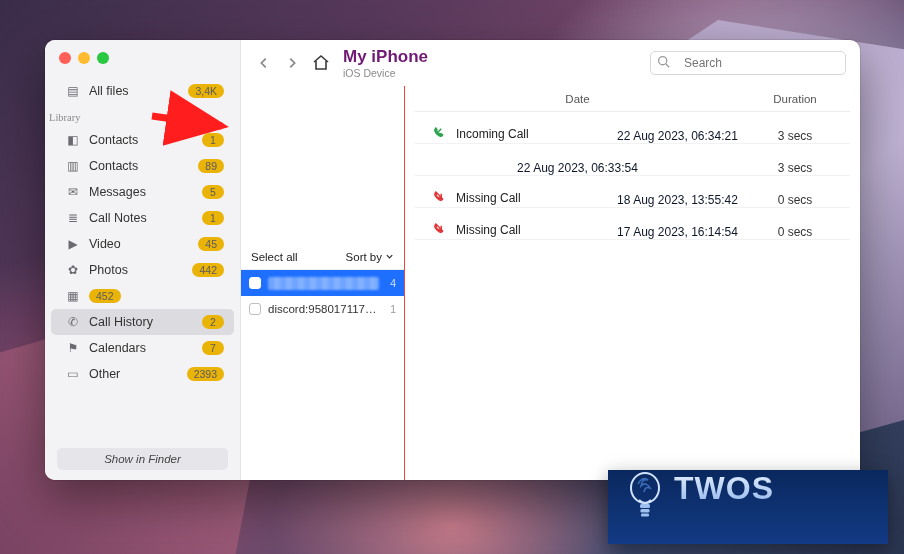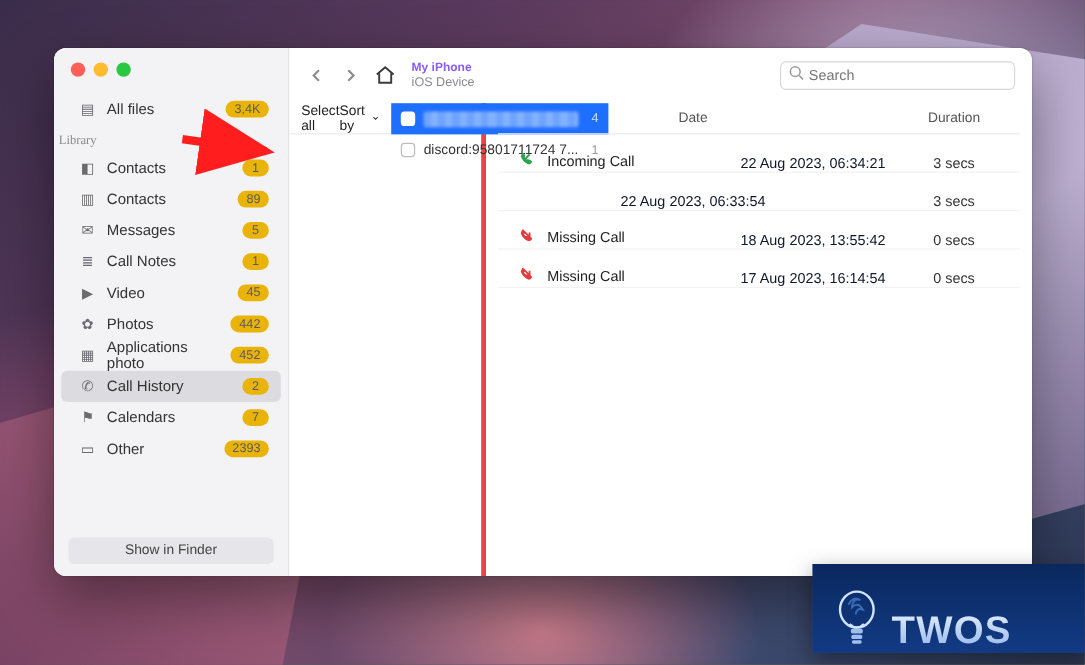--- a/index.html
+++ b/index.html
@@ -34,36 +34,36 @@
 .sb-item { display:flex; align-items:center; height:26px; padding:0 10px 0 14px;
   font-size:12.5px; color:#333; cursor:default; gap:8px; border-radius:5px; margin:0 6px; }
 .sb-item.active{ background:#dcdce0; }
 .sb-item .ico{ width:16px; text-align:center; color:#6a6a70; font-size:12px; }
 .sb-item .lbl{ flex:1; }
 .sb-item .badge{ background:#eab308; color:#5a5a5e; font-size:10.5px; padding:1px 7px; border-radius:9px; min-width:22px; text-align:center;}
 .sb-section-label{ font-size:10.5px; color:#8a8a8e; padding:8px 0 4px 4px;font-family:Liberation Serif, serif; }
 
 .sb-footer{ margin-top:auto; padding:10px 12px; }
 .finder-btn{ width:100%; height:22px; background:#e6e6ea; border:none; border-radius:5px;
-  font-size:11.5px; color:#444; }
+  font-size:11.5px; color:#444;font-style:italic; }
 
 .main{ flex:1; display:flex; flex-direction:column; }
 .topbar{ height:46px; display:flex; align-items:center; padding:0 14px; gap:10px; }
 .nav-arr{ width:18px; height:18px; color:#8a8a8e; display:flex; align-items:center; justify-content:center; cursor:default;}
 .nav-arr svg{width:14px;height:14px;stroke:#8a8a8e;stroke-width:2;fill:none;}
 .home-ico{width:20px;height:20px;color:#3a3a3c;}
 .title-wrap{ display:flex; flex-direction:column; line-height:1.15; margin-left:2px;}
-.title-wrap .t{ font-size:10px; font-weight:600; color:#8b5cf6;}
+.title-wrap .t{ font-size:17px; font-weight:600; color:#701a75;}
 .title-wrap .s{ font-size:10.5px; color:#8a8a8e;}
 .search{ margin-left:auto; width:196px; height:24px; border:1px solid #d8d8dc; border-radius:5px;
-  display:flex; align-items:center; padding:0 6px; gap:4px; color:#9a9a9e;}
+  display:flex; align-items:center; padding:0 6px; gap:14px; color:#9a9a9e;}
 .search input{ border:none; outline:none; font-size:12px; flex:1; background:transparent; color:#333;}
 
 .content{ flex:1; display:flex; }
-.contacts-col{ width:164px; border-right:4px solid #ef4444; display:flex; flex-direction:row; }
+.contacts-col{ width:164px; border-right:1px solid #ef4444; display:flex; flex-direction:column;justify-content:center; }
 .cc-head{ height:26px; display:flex; align-items:center; justify-content:space-between;
   padding:0 10px; font-size:11.5px; color:#222; border-bottom:1px solid #ececee;}
 .cc-head .sort{ display:flex; align-items:center; gap:3px; color:#222;}
 .cc-row{ height:26px; display:flex; align-items:center; padding:0 8px; gap:7px; font-size:11.5px;}
 .cc-row.sel{ background:#1f6fff; color:#fff;}
 .cc-row .cb{ width:12px; height:12px; border:1px solid #bdbdc2; border-radius:3px; background:#fff;}
 .cc-row.sel .cb{ border-color:#fff;}
 .cc-row .blur{ flex:1; height:13px; border-radius:2px;
   background:repeating-linear-gradient(90deg,#6ea3ff 0 6px,#82b1ff 6px 12px); filter:blur(1.2px);}
 .cc-row.sel .cnt{ color:#cfe0ff;}
@@ -79,22 +79,22 @@
 .tbl-row{ height:32px; display:flex; align-items:flex-end; font-size:12px; color:#222;
   border-bottom:1px solid #f2f2f4;}
 .tbl-row .c1{ width:200px; padding-left:16px; display:flex; align-items:center; gap:10px;}
 .tbl-row .c2{ flex:1; text-align:center; color:#0f172a;}
 .tbl-row .c3{ width:110px; text-align:center; color:#333;}
 .call-ico{ width:15px; height:15px; }
 
 .red-arrow{ position:absolute; left:150px; top:106px; pointer-events:none; }
 .red-arrow svg{ overflow:visible; }
 
-.twos-logo{ position:absolute; right:0; bottom:10px; width:227px; height:74px;
-  background:linear-gradient(180deg,#0a285e 0%,#123a84 100%); display:flex; align-items:flex-end;
+.twos-logo{ position:absolute; right:16px; bottom:10px; width:280px; height:74px;
+  background:linear-gradient(180deg,#0a285e 0%,#123a84 100%); display:flex; align-items:flex-start;
   padding:0 16px; gap:8px; box-shadow:0 6px 18px rgba(0,0,0,.4); }
 .bulb{ width:42px; height:54px; position:relative; }
 .bulb svg{ width:100%; height:100%; }
 .twos-text{ font-size:32px; font-weight:800; letter-spacing:1px;
   font-family:Arial Black,Arial,sans-serif;
   background:linear-gradient(180deg,#e8f1ff 0%,#8fb5ea 100%);
   -webkit-background-clip:text; background-clip:text; -webkit-text-fill-color:transparent; color:transparent; }
 </style>
 </head>
 <body>
@@ -147,21 +147,20 @@
           <span class="lbl">Video</span>
           <span class="badge">45</span>
         </div>
         <div class="sb-item">
           <span class="ico">✿</span>
           <span class="lbl">Photos</span>
           <span class="badge">442</span>
         </div>
         <div class="sb-item">
           <span class="ico">▦</span>
-          <span class="lbl">Applications photo</span>
           <span class="badge">452</span>
         </div>
         <div class="sb-item active">
           <span class="ico">✆</span>
           <span class="lbl">Call History</span>
           <span class="badge">2</span>
         </div>
         <div class="sb-item">
           <span class="ico">⚑</span>
           <span class="lbl">Calendars</span>

